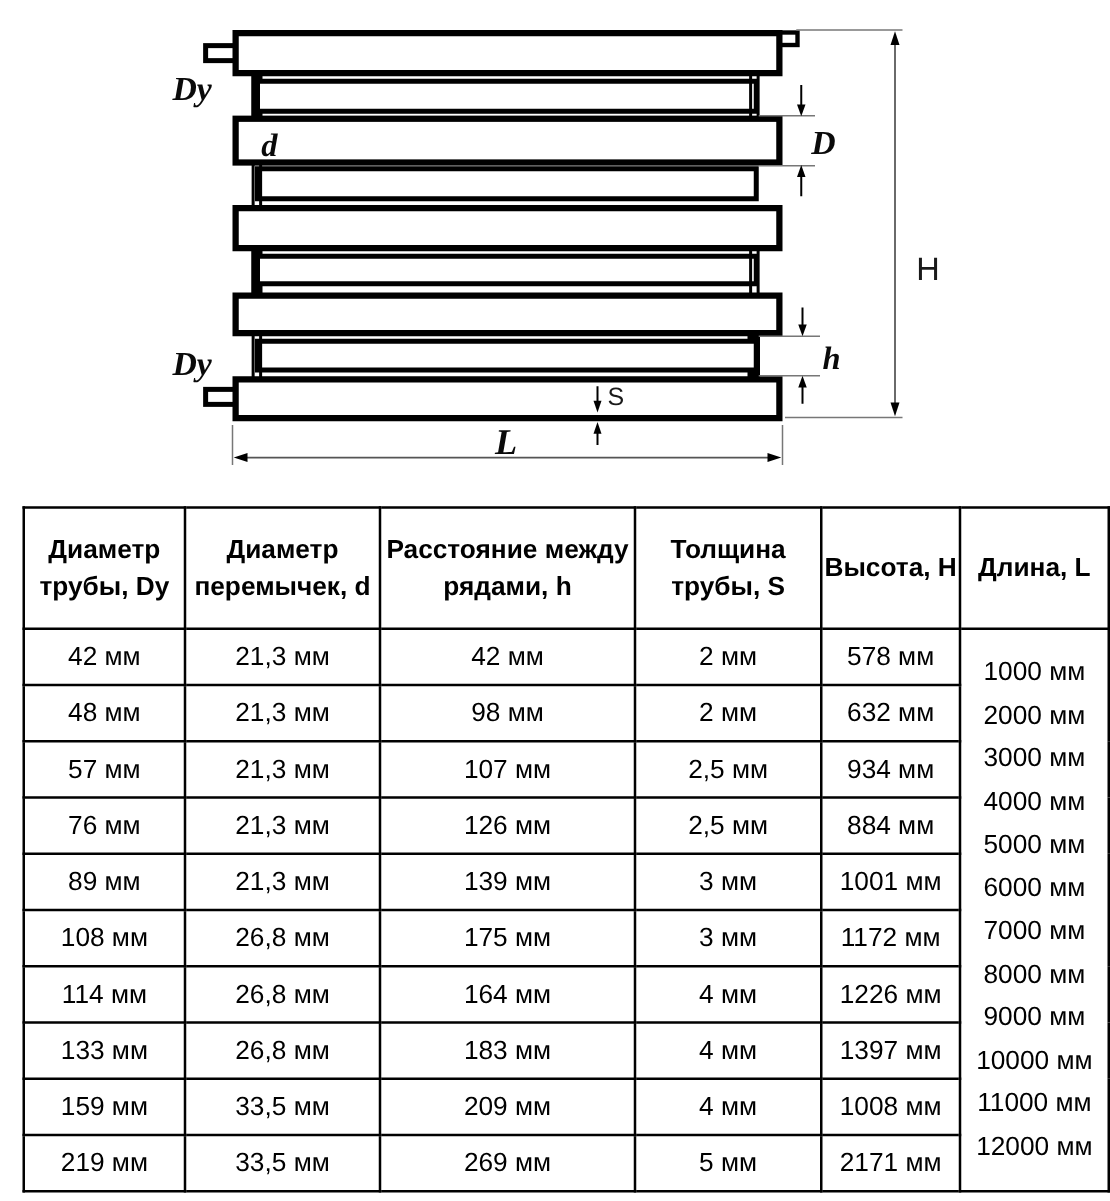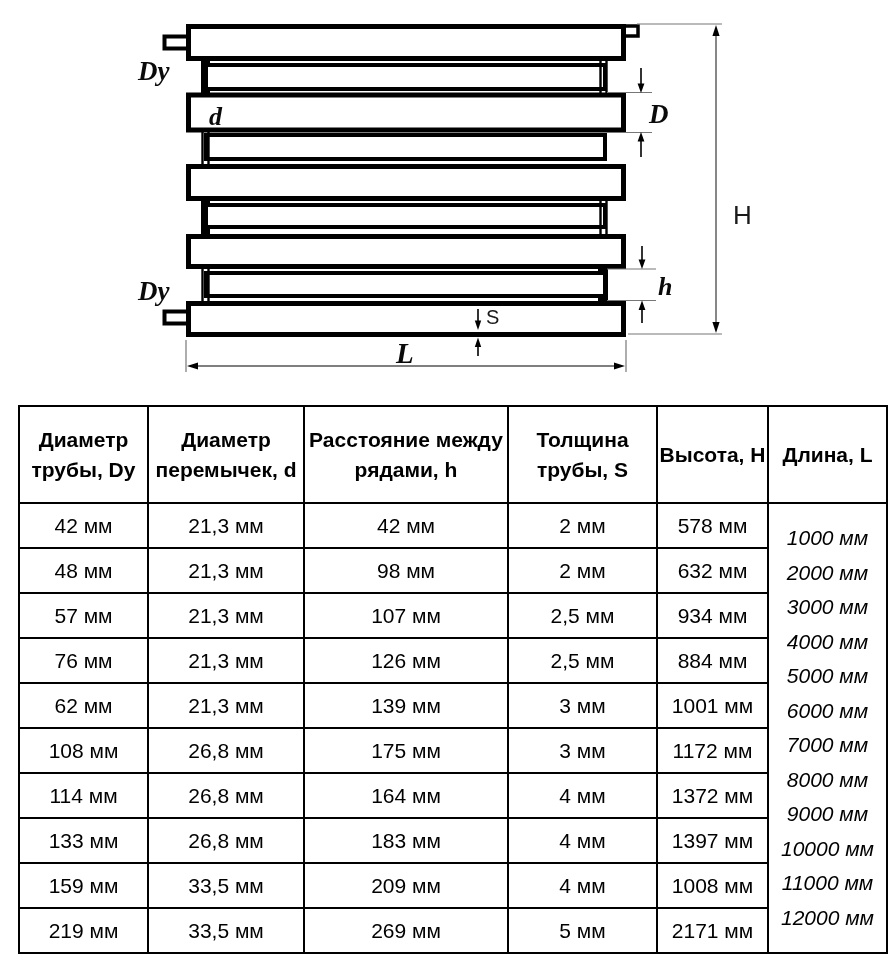--- a/index.html
+++ b/index.html
@@ -7,21 +7,21 @@
          font-family:"Liberation Sans",sans-serif;color:#000;margin-top:11px;}
   .diagram{position:absolute;left:0;top:0;}
   .dim-label{font-family:"Liberation Serif",serif;font-style:italic;font-weight:bold;fill:#0a0a0a;}
   .plain-label{font-family:"Liberation Sans",sans-serif;fill:#1a1a1a;}
   .spec-table{position:absolute;left:18px;top:394px;border-collapse:collapse;table-layout:fixed;
               width:868px;}
   .spec-table th,.spec-table td{border:2px solid #000;text-align:center;vertical-align:middle;
               padding:0;overflow:hidden;}
   .spec-table th{height:95px;font-size:21px;font-weight:bold;line-height:30px;white-space:pre-line;}
   .spec-table td{height:43px;font-size:21px;font-weight:normal;}
-  .spec-table .length-cell{white-space:pre-line;line-height:34.5px;font-size:21px;font-style:italic;}
+  .spec-table .length-cell{white-space:pre-line;line-height:34.5px;font-size:21px;}
   col.c0{width:129px}col.c1{width:156px}col.c2{width:204px}col.c3{width:149px}
   col.c4{width:111px}col.c5{width:119px}
 </style>
 </head>
 <body>
 
 <div class="stage">
 
   <svg class="diagram" width="888" height="385" viewBox="0 0 888 385">
 
@@ -170,39 +170,39 @@
           <td>934 мм</td>
         </tr>
         <tr>
           <td>76 мм</td>
           <td>21,3 мм</td>
           <td>126 мм</td>
           <td>2,5 мм</td>
           <td>884 мм</td>
         </tr>
         <tr>
-          <td>62 мм</td>
+          <td>89 мм</td>
           <td>21,3 мм</td>
           <td>139 мм</td>
           <td>3 мм</td>
           <td>1001 мм</td>
         </tr>
         <tr>
           <td>108 мм</td>
           <td>26,8 мм</td>
           <td>175 мм</td>
           <td>3 мм</td>
           <td>1172 мм</td>
         </tr>
         <tr>
           <td>114 мм</td>
           <td>26,8 мм</td>
           <td>164 мм</td>
           <td>4 мм</td>
-          <td>1372 мм</td>
+          <td>1226 мм</td>
         </tr>
         <tr>
           <td>133 мм</td>
           <td>26,8 мм</td>
           <td>183 мм</td>
           <td>4 мм</td>
           <td>1397 мм</td>
         </tr>
         <tr>
           <td>159 мм</td>

